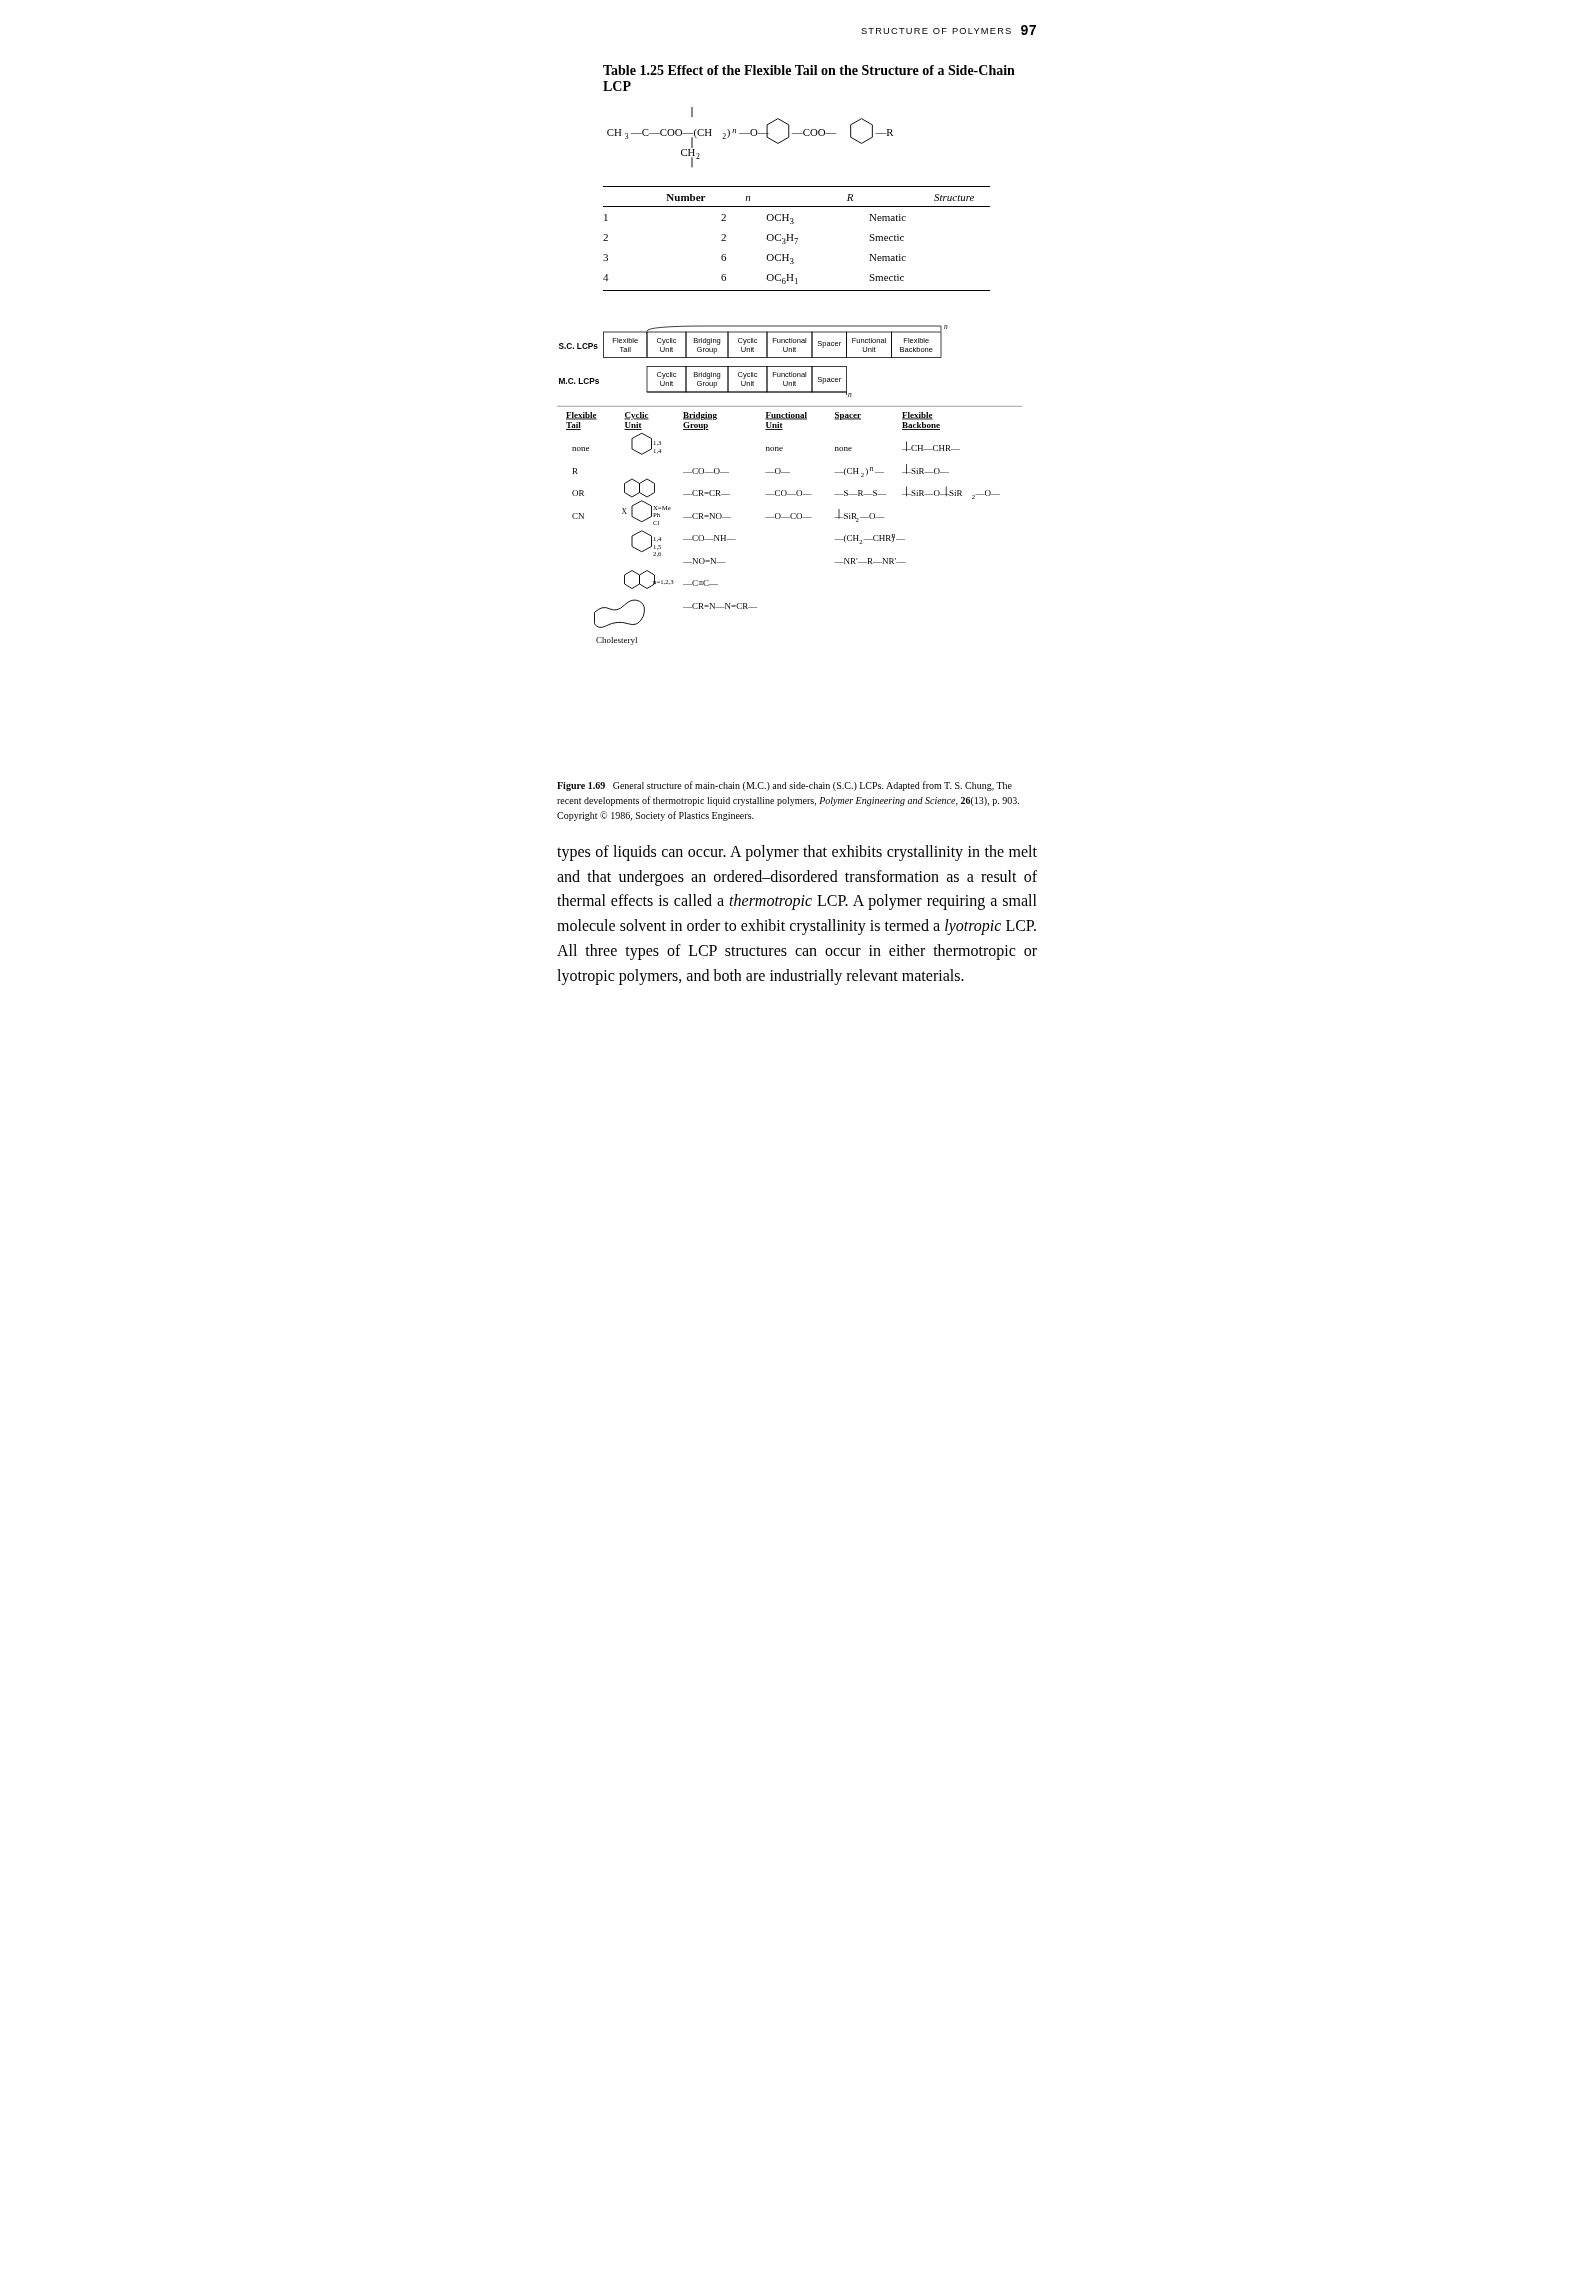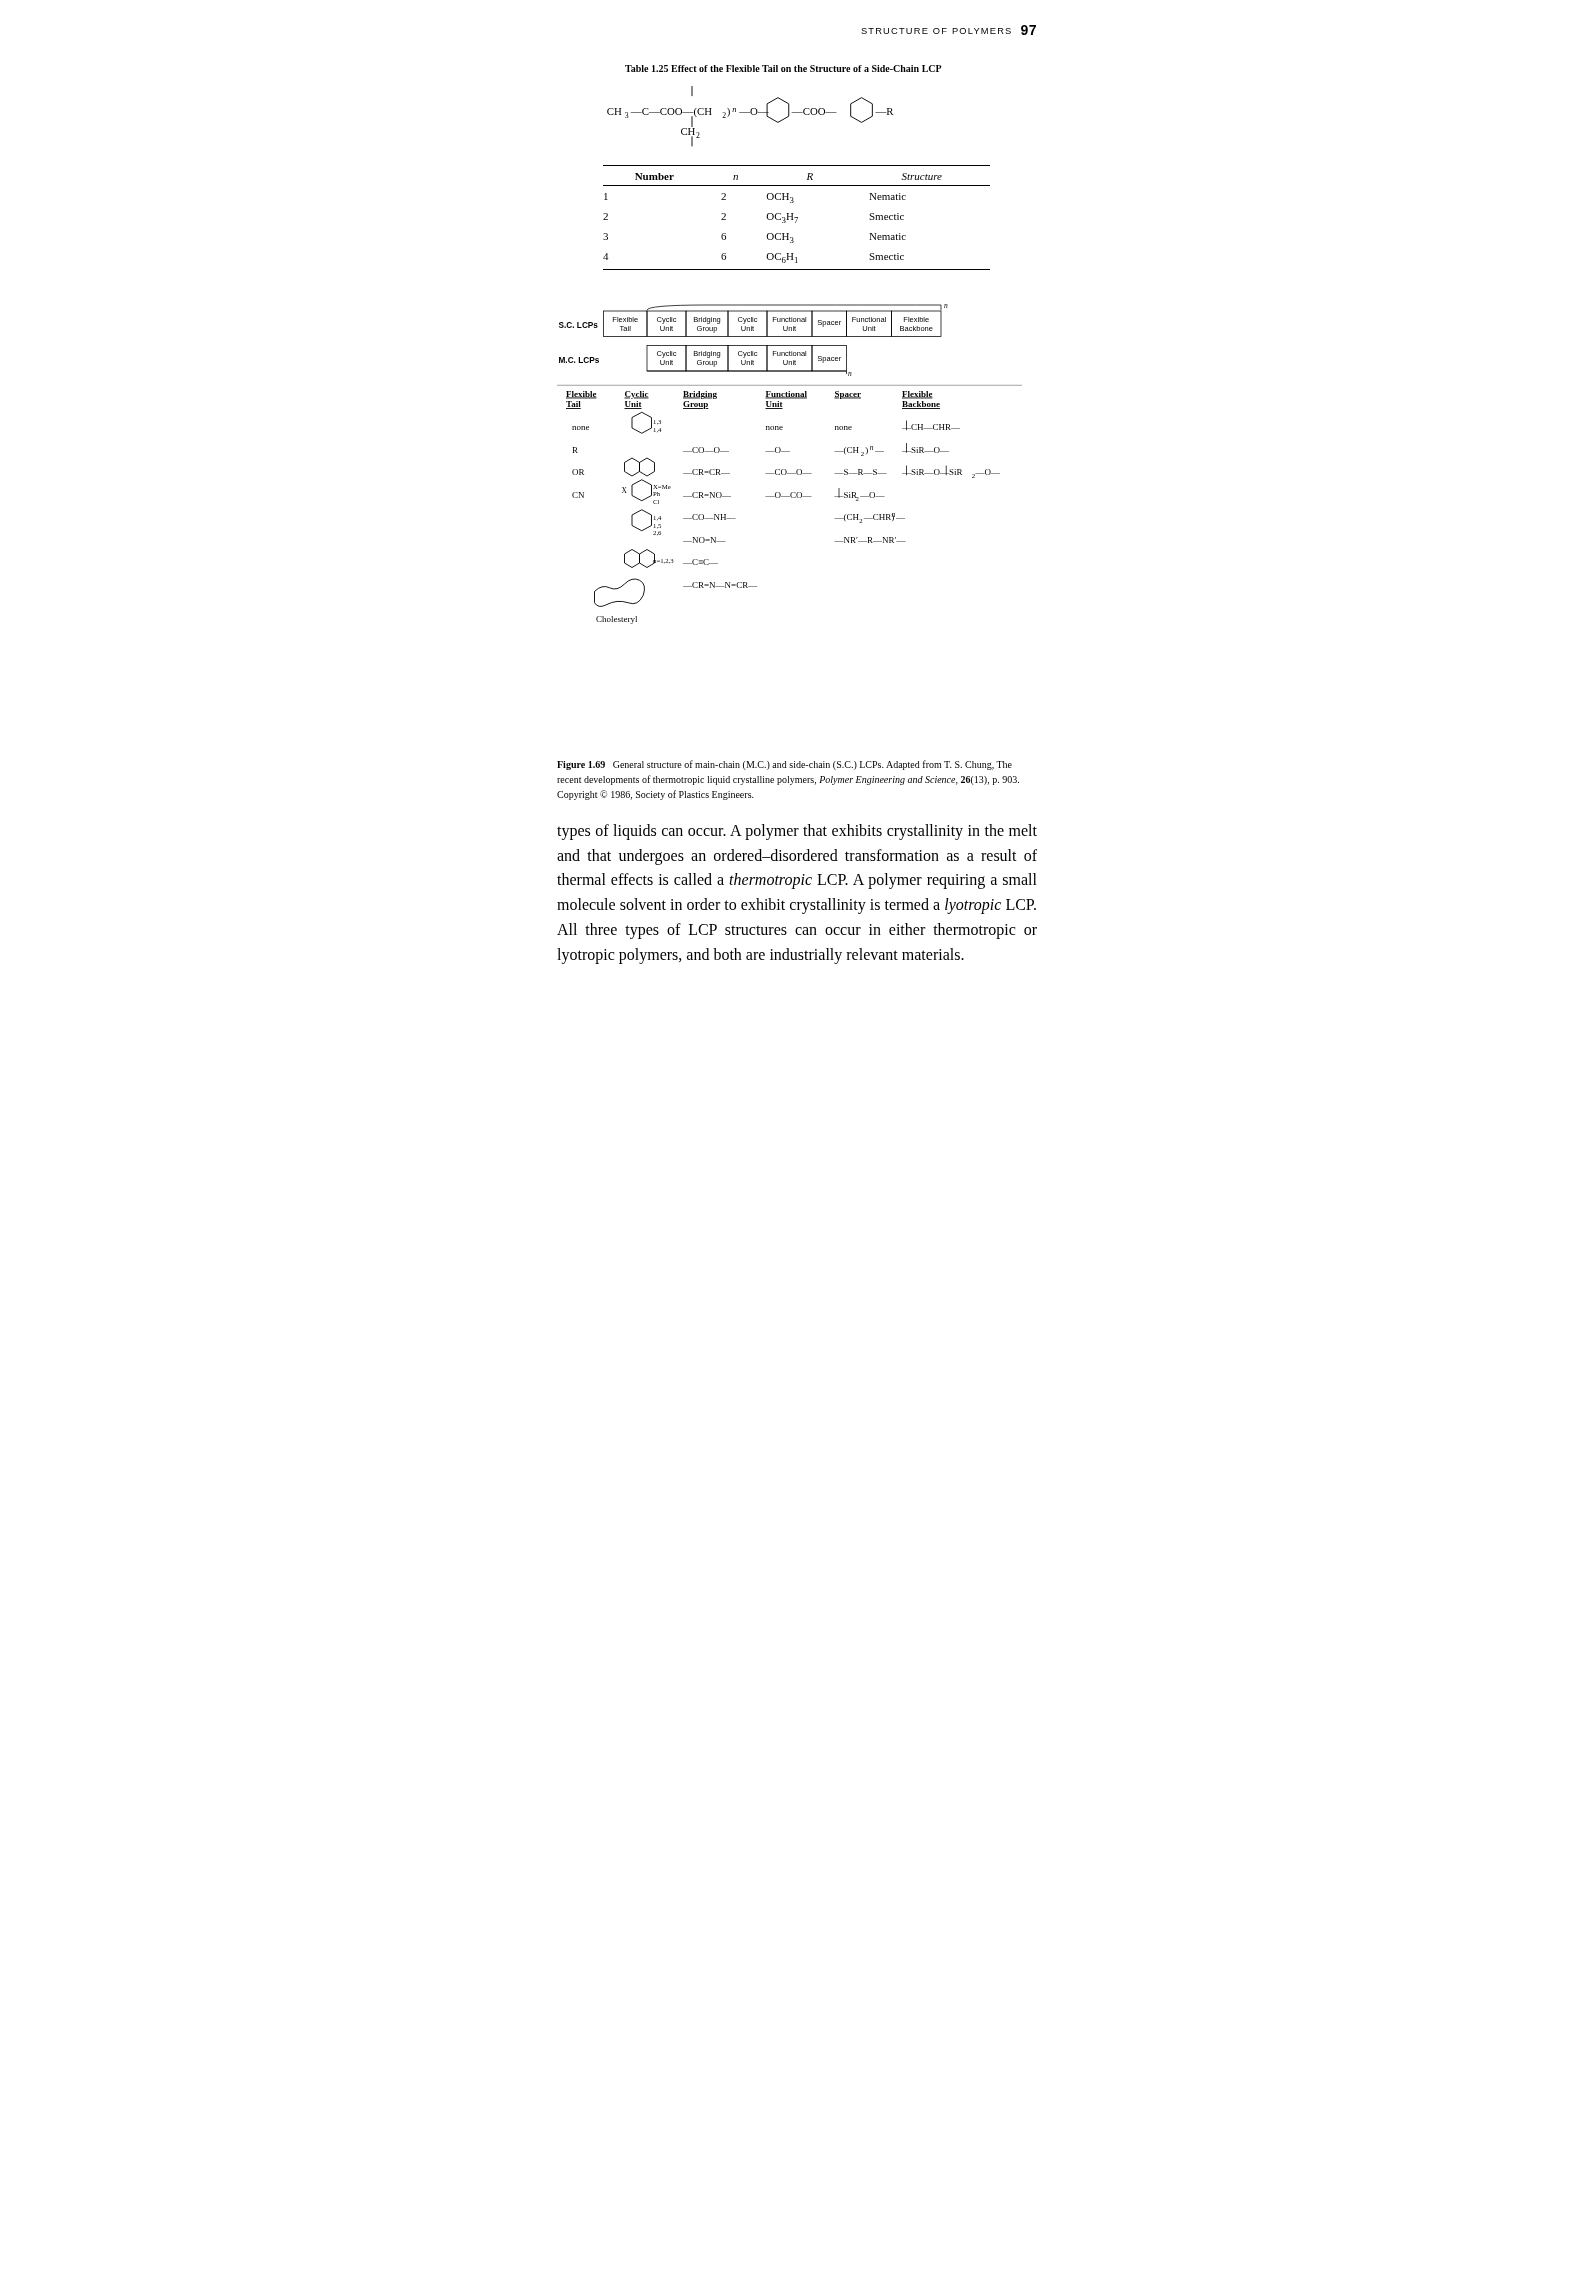--- a/index.html
+++ b/index.html
@@ -28,42 +28,42 @@
       margin-right: 7.7px;
     }
     .page-number {
       font-size: 14px;
       font-weight: bold;
       font-family: Liberation Mono, monospace;
     }
 
     .table-title {
       font-weight: bold;
-      font-size: 10px;
+      font-size: 14px;
       margin-bottom: 6.2px;
-      margin-left: 68px;
+      margin-left: 46px;
     }
 
     .chemical-formula-area {
       margin: 7.7px 0 7.7px 46px;
       font-size: 11px;
       font-family: 'Times New Roman', Times, serif;
       line-height: 1.5;
     }
 
     .data-table {
       border-collapse: collapse;
       margin: 9.3px auto 0 46px;
       width: 387px;
       font-size: 11px;
     }
     .data-table th {
       font-style: italic;
       font-weight: normal;
-      text-align: center;
+      text-align: right;
       padding: 3.1px 15.5px 3.1px 0;
       border-top: 1.5px solid #000;
       border-bottom: 0.8px solid #000;
     }
     .data-table th.number-col { font-style: normal; font-weight: bold; }
     .data-table td {
       padding: 2.3px 15.5px 2.3px 0;
       text-align: left;
       vertical-align: top;
     }

